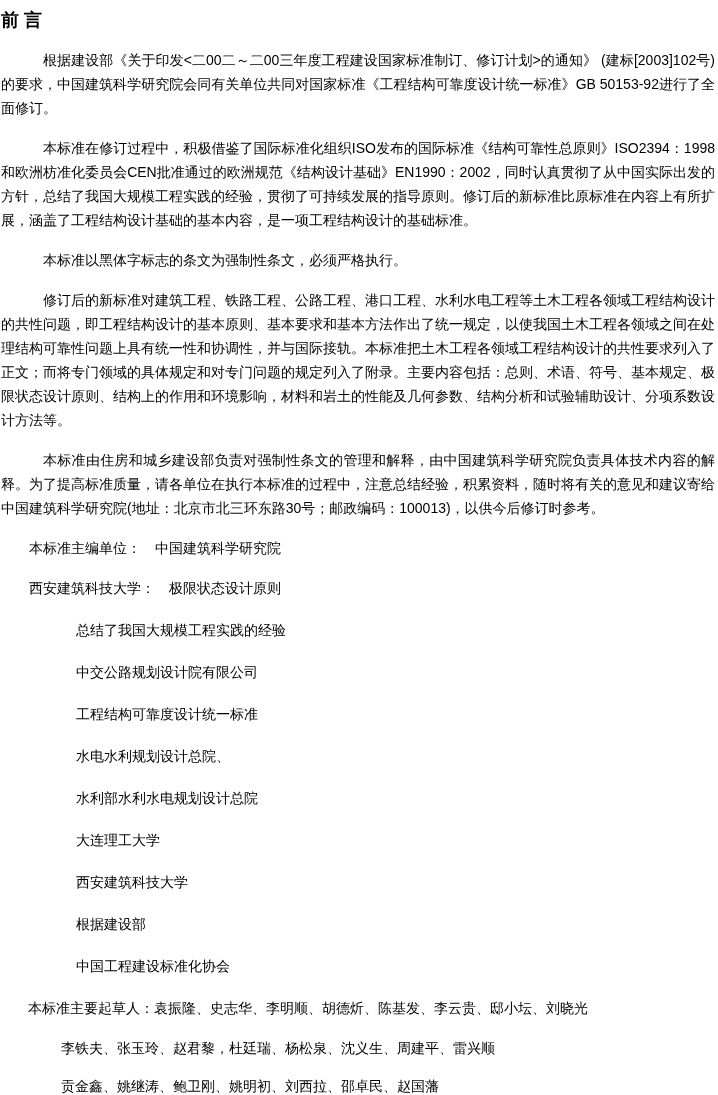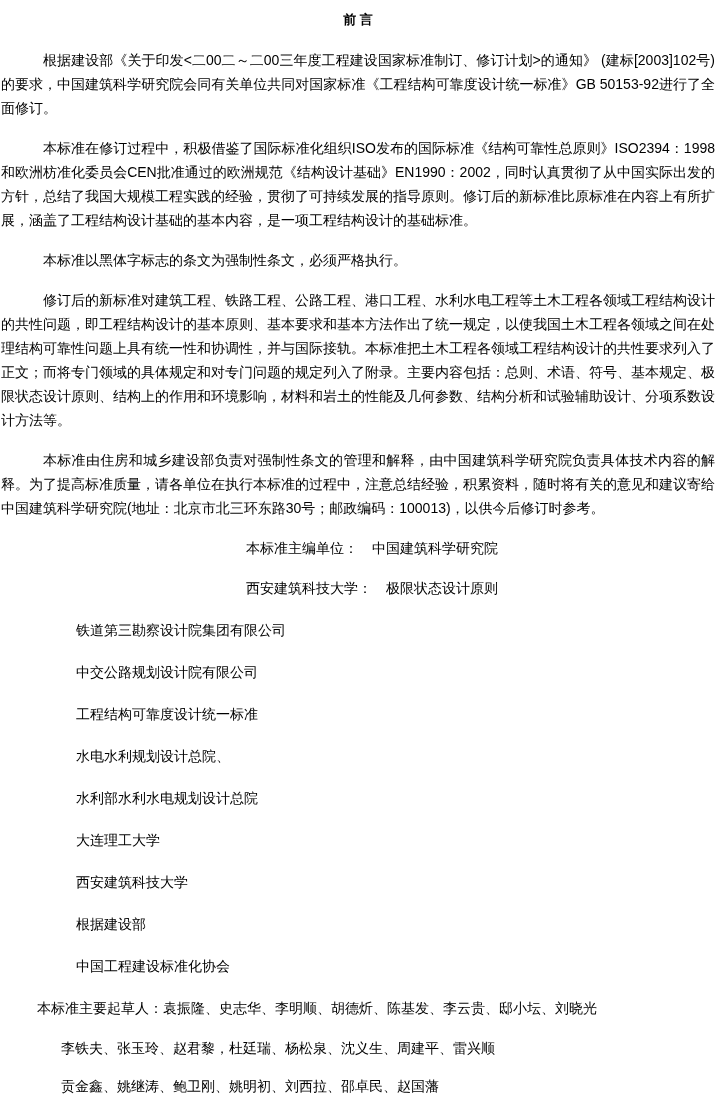--- a/index.html
+++ b/index.html
@@ -12,47 +12,47 @@
   .page {
     width: 718px;
     min-height: 1095px;
     box-sizing: border-box;
     padding: 8px 3px 10px 1px;
     font-size: 14px;
     line-height: 24px;
     overflow: hidden;
   }
   .doc-title {
-    font-size: 13px;
+    font-size: 18px;
     font-weight: bold;
-    text-align: center;
+    text-align: left;
     margin: 0 0 6px 0;
     line-height: 24px;
   }
   .page p {
     margin: 16px 0;
     text-align: justify;
   }
   p.body-para {
     text-indent: 42px;
   }
   p.label-line {
     padding-left: 28px;
-    text-align: center;
+    text-align: left;
   }
   p.label-line .unit-value {
     margin-left: 14px;
   }
   p.unit-item {
     padding-left: 75px;
     margin: 18px 0;
     text-align: left;
   }
   p.drafters-line {
-    padding-left: 36px;
+    padding-left: 27px;
     text-align: left;
   }
   p.drafter-cont {
     padding-left: 60px;
     margin: 14px 0;
     text-align: left;
   }
 </style>
 </head>
 <body>
@@ -72,21 +72,21 @@
   <p class="body-para">本标准由住房和城乡建设部负责对强制性条文的管理和解释，由中国建筑科学研究院负责具体技术内容的解释。为了提高标准质量，请各单位在执行本标准的过程中，注意总结经验，积累资料，随时将有关的意见和建议寄给中国建筑科学研究院(地址：北京市北三环东路30号；邮政编码：100013)，以供今后修订时参考。</p>
 
   <p class="label-line">
     <span class="unit-label">本标准主编单位：</span><span class="unit-value">中国建筑科学研究院</span>
   </p>
 
   <p class="label-line">
     <span class="unit-label">西安建筑科技大学：</span><span class="unit-value">极限状态设计原则</span>
   </p>
 
-  <p class="unit-item">铁道第三勘察设计院集团有限公司</p>
+  <p class="unit-item">总结了我国大规模工程实践的经验</p>
   <p class="unit-item">中交公路规划设计院有限公司</p>
   <p class="unit-item">工程结构可靠度设计统一标准</p>
   <p class="unit-item">水电水利规划设计总院、</p>
   <p class="unit-item">水利部水利水电规划设计总院</p>
   <p class="unit-item">大连理工大学</p>
   <p class="unit-item">西安建筑科技大学</p>
   <p class="unit-item">根据建设部</p>
   <p class="unit-item">中国工程建设标准化协会</p>
 
   <p class="drafters-line">

